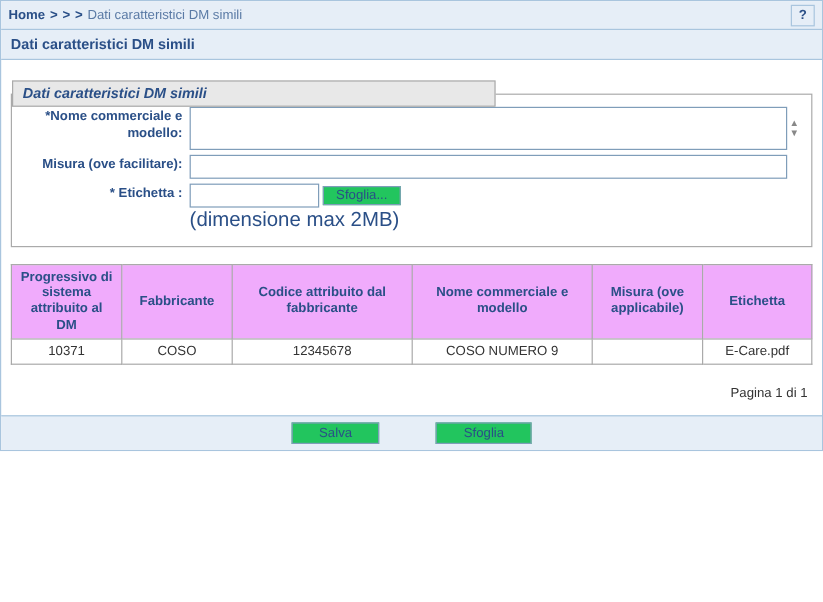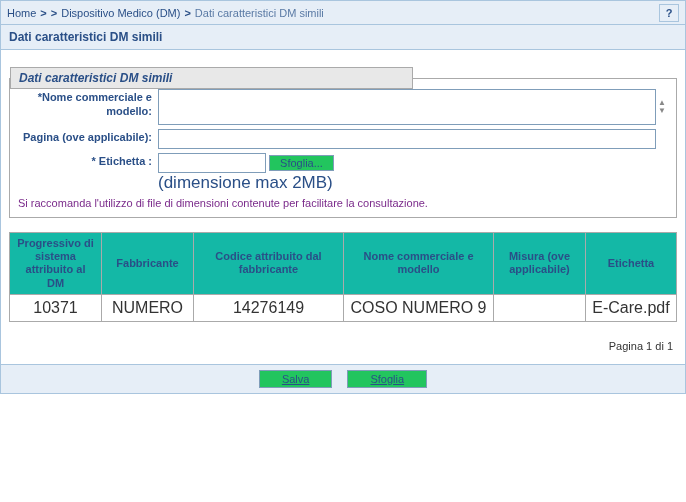--- a/index.html
+++ b/index.html
@@ -27,21 +27,21 @@
   }
   .breadcrumb {
     display: flex;
     gap: 4px;
     align-items: center;
     flex-wrap: wrap;
   }
   .breadcrumb a {
     color: #2a4f87;
     text-decoration: none;
-    font-weight: normal;
+    font-weight: bold;
   }
   .breadcrumb .sep { color: #2a4f87; font-weight: bold; }
   .breadcrumb .current { color: #5a7aa5; }
   .help-btn {
     background: #e6eef7;
     border: 1px solid #a9c5de;
     width: 20px;
     height: 18px;
     text-align: center;
     line-height: 16px;
@@ -153,65 +153,63 @@
     color: #7a2a8a;
     font-size: 11px;
     margin-top: 4px;
   }
   table.data {
     width: 100%;
     border-collapse: collapse;
     margin-top: 14px;
   }
   table.data th {
-    background: #14b8a6;
+    background: #f0abfc;
     border: 1px solid #aaaaaa;
     color: #2a4f87;
     font-weight: bold;
     padding: 4px 6px;
     text-align: center;
     font-size: 11px;
     line-height: 1.2;
   }
   table.data td {
     border: 1px solid #aaaaaa;
     padding: 4px 6px;
     text-align: center;
-    font-size: 16px;
+    font-size: 11px;
     color: #333;
   }
   .pager {
     text-align: right;
     padding: 18px 4px 4px 4px;
     color: #333;
     font-size: 11px;
   }
   .footer-bar {
     background: #e6eef7;
     border-top: 1px solid #a9c5de;
     padding: 5px 0;
     text-align: center;
   }
   .footer-bar .action-btn {
     padding: 2px 22px;
-    margin: 0 6px;
-    text-decoration: underline;
+    margin: 0 22px;
   }
 </style>
 </head>
 <body>
 
 <div class="outer">
 
   <div class="breadcrumb-bar">
     <div class="breadcrumb">
       <a href="#">Home</a>
       <span class="sep">&gt;</span>
       <span class="sep">&gt;</span>
-      <a href="#">Dispositivo Medico (DM)</a>
       <span class="sep">&gt;</span>
       <span class="current">Dati caratteristici DM simili</span>
     </div>
     <div class="help-btn">?</div>
   </div>
 
   <div class="title-bar">Dati caratteristici DM simili</div>
 
   <div class="content">
 
@@ -224,54 +222,53 @@
           <textarea class="tall" value="" style=""></textarea>
           <div class="spinbtns">
             <span>▲</span>
             <span>▼</span>
           </div>
         </div>
       </div>
 
 
       <div class="form-row">
-        <div class="form-label">Pagina (ove applicabile):</div>
+        <div class="form-label">Misura (ove facilitare):</div>
         <div class="form-field">
           <input type="text" class="wide" value="" style="">
         </div>
       </div>
 
       <div class="form-row">
         <div class="form-label">* Etichetta :</div>
         <div class="form-field">
           <input type="text" class="file" value="" style="">
           <button class="browse-btn">Sfoglia...</button>
           <div class="hint">(dimensione max 2MB)</div>
         </div>
       </div>
 
-      <div class="note">Si raccomanda l'utilizzo di file di dimensioni contenute per facilitare la consultazione.</div>
     </div>
 
     <table class="data">
       <thead>
         <tr>
           <th style="width:92px">Progressivo di sistema attribuito al DM</th>
           <th style="width:92px">Fabbricante</th>
           <th style="width:150px">Codice attribuito dal fabbricante</th>
           <th style="width:150px">Nome commerciale e modello</th>
           <th style="width:92px">Misura (ove applicabile)</th>
           <th>Etichetta</th>
         </tr>
       </thead>
       <tbody>
         <tr>
           <td>10371</td>
-          <td>NUMERO</td>
-          <td>14276149</td>
+          <td>COSO</td>
+          <td>12345678</td>
           <td>COSO NUMERO 9</td>
           <td></td>
           <td>E-Care.pdf</td>
         </tr>
       </tbody>
     </table>
 
     <div class="pager">Pagina 1 di 1</div>
 
   </div>

